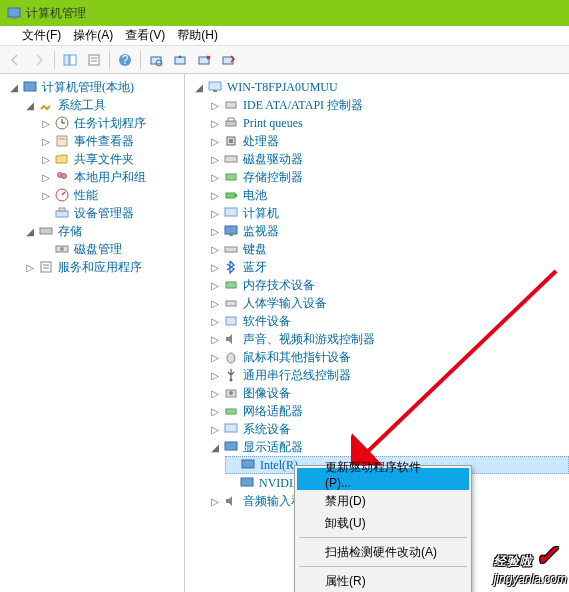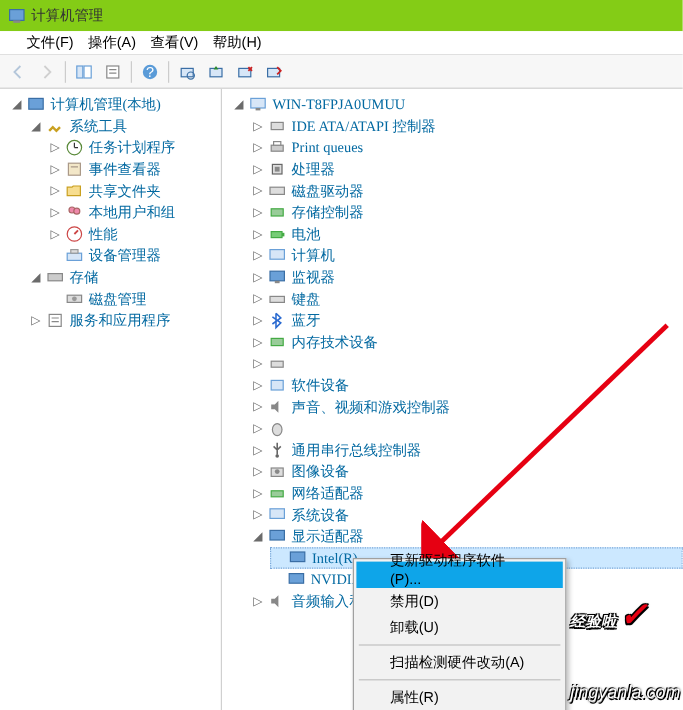--- a/index.html
+++ b/index.html
@@ -37,21 +37,21 @@
     .context-menu { position: absolute; left: 294px; top: 465px; width: 178px; background: #f2f2f2; border: 1px solid #a0a0a0; box-shadow: 2px 2px 4px rgba(0,0,0,0.25); z-index: 100; padding: 2px; }
     .context-menu .cm-item { height: 22px; display: flex; align-items: center; padding: 0 24px 0 28px; cursor: default; }
     .context-menu .cm-item.highlighted { background: #0ea5e9; align-items: flex-end; }
     .context-menu .cm-sep { height: 1px; background: #c0c0c0; margin: 3px 2px; }
     
     .red-arrow { position: absolute; left: 351px; top: 266px; width: 210px; height: 200px; pointer-events: none; z-index: 50; }
     
     .watermark { position: absolute; right: 2px; bottom: 6px; z-index: 200; pointer-events: none; text-align: right; }
     .watermark .wm-main { font-size: 22px; font-weight: bold; color: #fff; text-shadow: 0 0 2px #000, 1px 1px 0 #000, -1px -1px 0 #000, 1px -1px 0 #000, -1px 1px 0 #000; font-style: italic; letter-spacing: 1px; display: flex; align-items: baseline; }
     .watermark .wm-check { color: #e60012; font-size: 28px; font-weight: bold; margin-left: 2px; }
-    .watermark .wm-url { font-size: 15px; color: #fff; text-shadow: 0 0 2px #000, 1px 1px 0 #000, -1px -1px 0 #000; font-style: italic; margin-top: 40px; }
+    .watermark .wm-url { font-size: 12px; color: #fff; text-shadow: 0 0 2px #000, 1px 1px 0 #000, -1px -1px 0 #000; font-style: italic; }
     
     svg { display: block; }
   </style>
 </head>
 <body>
 
 <div class="title-bar">
   <span class="icon">
     <svg width="16" height="16">
         <rect x="2" y="3" width="12" height="9" fill="#6aa0d8" stroke="#3a6ea5"></rect>
@@ -369,20 +369,21 @@
             </span>
             <span class="tree-label">内存技术设备</span>
           </div>
         <div class="tree-row">
             <span class="expander">▷</span>
             <span class="tree-icon">
               <svg width="16" height="16">
                 <rect x="3" y="6" width="10" height="5" fill="#ddd" stroke="#888"></rect>
               </svg>
             </span>
+            <span class="tree-label">人体学输入设备</span>
           </div>
         <div class="tree-row">
             <span class="expander">▷</span>
             <span class="tree-icon">
               <svg width="16" height="16">
                 <rect x="3" y="4" width="10" height="8" fill="#d7e6f7" stroke="#6aa0d8"></rect>
               </svg>
             </span>
             <span class="tree-label">软件设备</span>
           </div>
@@ -395,20 +396,21 @@
             </span>
             <span class="tree-label">声音、视频和游戏控制器</span>
           </div>
         <div class="tree-row">
             <span class="expander">▷</span>
             <span class="tree-icon">
               <svg width="16" height="16">
                 <ellipse cx="8" cy="9" rx="4" ry="5" fill="#ddd" stroke="#888"></ellipse>
               </svg>
             </span>
+            <span class="tree-label">鼠标和其他指针设备</span>
           </div>
         <div class="tree-row">
             <span class="expander">▷</span>
             <span class="tree-icon">
               <svg width="16" height="16">
                 <path d="M8 2 L8 12 M5 5 L8 8 M11 5 L8 8" stroke="#666" fill="none" stroke-width="1.3"></path>
                 <circle cx="8" cy="13" r="1.5" fill="#666"></circle>
               </svg>
             </span>
             <span class="tree-label">通用串行总线控制器</span>

